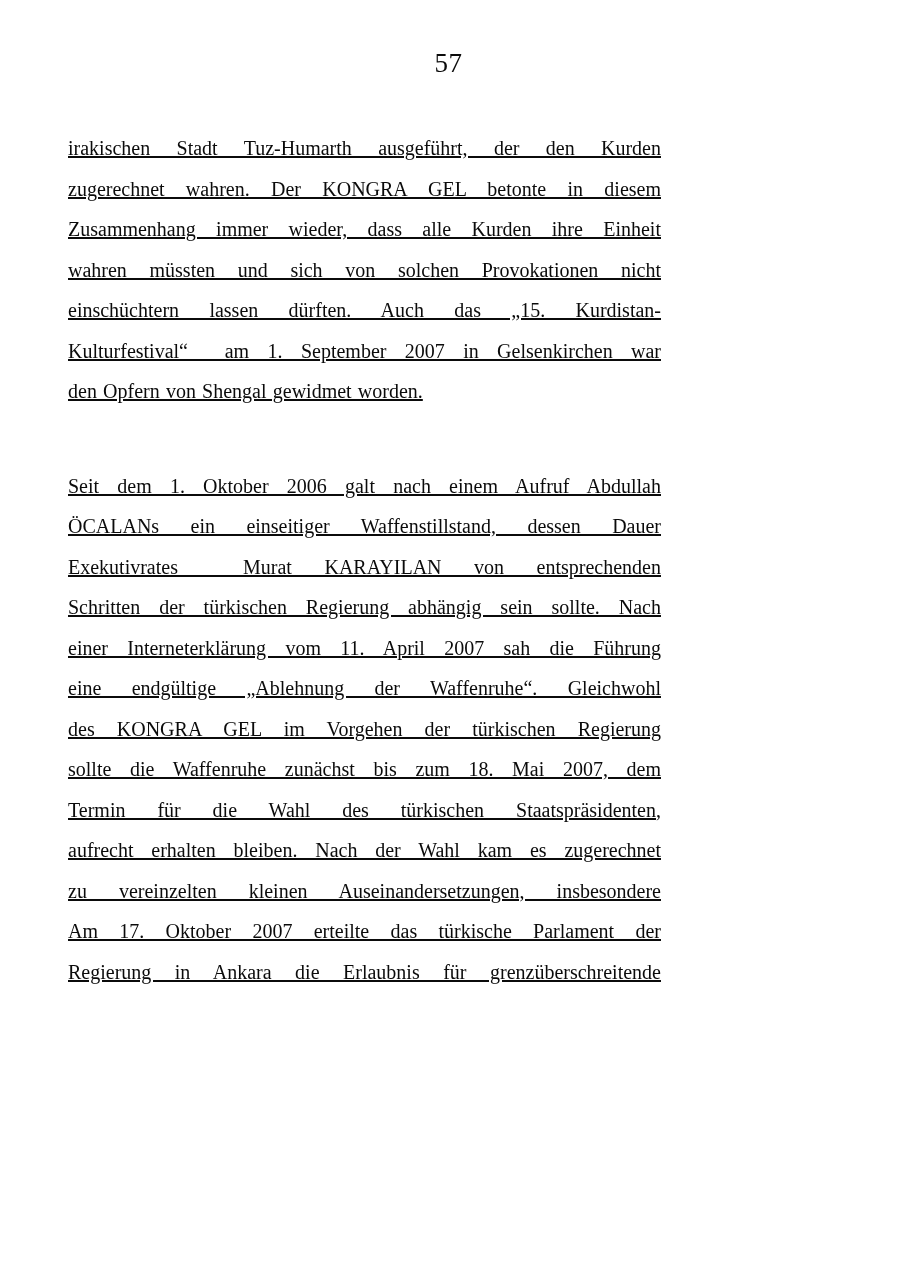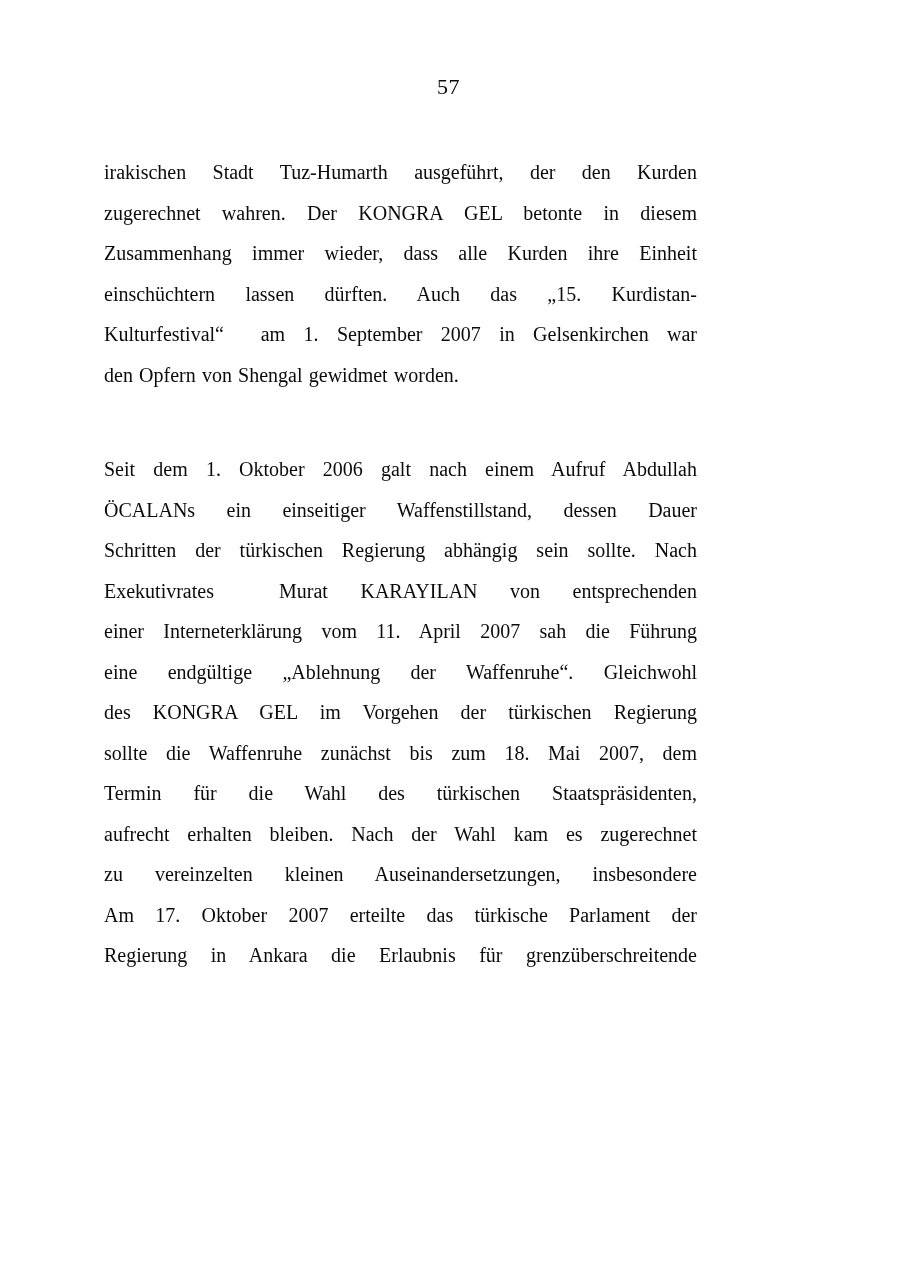--- a/index.html
+++ b/index.html
@@ -11,32 +11,33 @@
   .page {
     position: relative;
     width: 900px;
     height: 1274px;
     background: #ffffff;
     color: #0b0b0b;
     font-family: "Liberation Serif", "DejaVu Serif", serif;
     overflow: hidden;
   }
   .page-number {
-    padding-top: 74px;
+    padding-top: 50px;
     margin-left: 152px;
     width: 593px;
     text-align: center;
-    font-size: 22px;
+    font-size: 27px;
     line-height: 26px;
     letter-spacing: 0.5px;
   }
   .text-block {
     margin-top: 52px;
-    margin-left: 104px;
+    margin-left: 68px;
     width: 593px;
+    text-decoration: underline;
   }
   .para {
     margin: 0;
     padding: 0;
   }
   .para.gap-after {
     margin-bottom: 54px;
   }
   .line {
     font-size: 20px;
@@ -55,29 +56,30 @@
 </head>
 <body>
 
 <div class="page">
   <div class="page-number">57</div>
   <div class="text-block">
       <div class="para gap-after">
         <div class="line">irakischen Stadt Tuz-Humarth ausgeführt, der den Kurden</div>
         <div class="line">zugerechnet wahren. Der KONGRA GEL betonte in diesem</div>
         <div class="line">Zusammenhang immer wieder, dass alle Kurden ihre Einheit</div>
+        <div class="line">wahren müssten und sich von solchen Provokationen nicht</div>
         <div class="line">einschüchtern lassen dürften. Auch das „15. Kurdistan-</div>
         <div class="line">Kulturfestival“&nbsp; am 1. September 2007 in Gelsenkirchen war</div>
         <div class="line plain">den Opfern von Shengal gewidmet worden.</div>
       </div>
       <div class="para">
         <div class="line">Seit dem 1. Oktober 2006 galt nach einem Aufruf Abdullah</div>
         <div class="line">ÖCALANs ein einseitiger Waffenstillstand, dessen Dauer</div>
+        <div class="line">Exekutivrates&nbsp; Murat KARAYILAN von entsprechenden</div>
         <div class="line">Schritten der türkischen Regierung abhängig sein sollte. Nach</div>
-        <div class="line">Exekutivrates&nbsp; Murat KARAYILAN von entsprechenden</div>
         <div class="line">einer Interneterklärung vom 11. April 2007 sah die Führung</div>
         <div class="line">eine endgültige „Ablehnung der Waffenruhe“. Gleichwohl</div>
         <div class="line">des KONGRA GEL im Vorgehen der türkischen Regierung</div>
         <div class="line">sollte die Waffenruhe zunächst bis zum 18. Mai 2007, dem</div>
         <div class="line">Termin für die Wahl des türkischen Staatspräsidenten,</div>
         <div class="line">aufrecht erhalten bleiben. Nach der Wahl kam es zugerechnet</div>
         <div class="line">zu vereinzelten kleinen Auseinandersetzungen, insbesondere</div>
       </div>
       <div class="para">
         <div class="line">Am 17. Oktober 2007 erteilte das türkische Parlament der</div>

